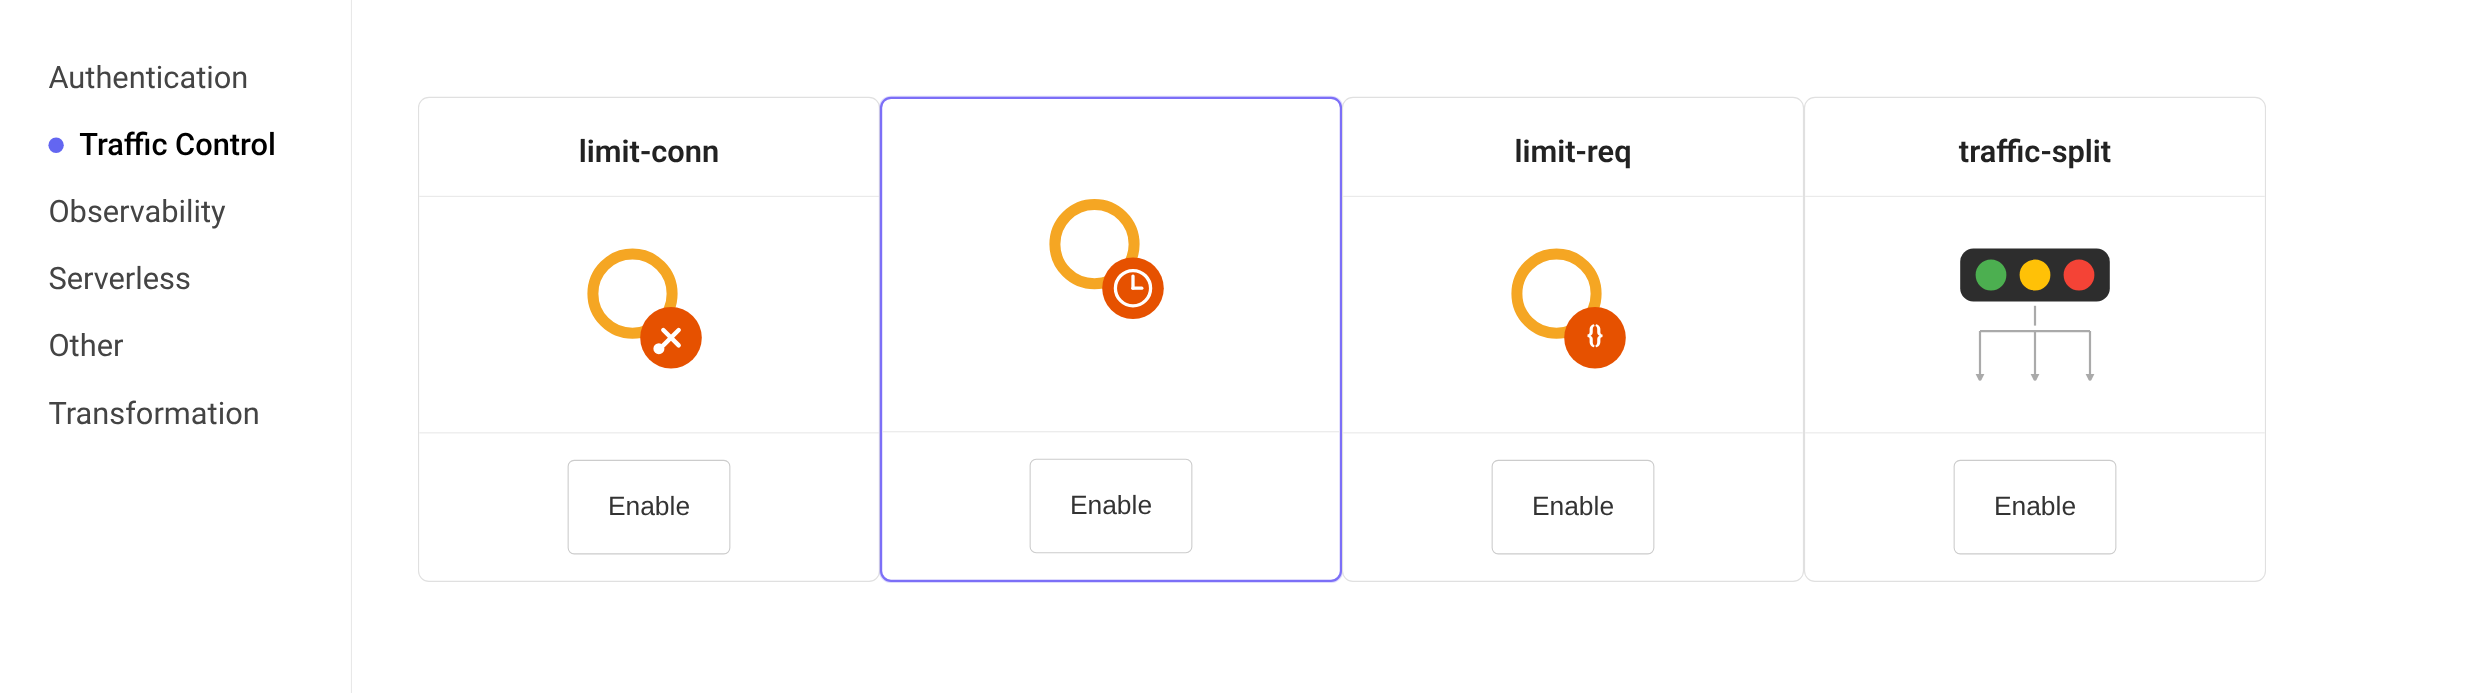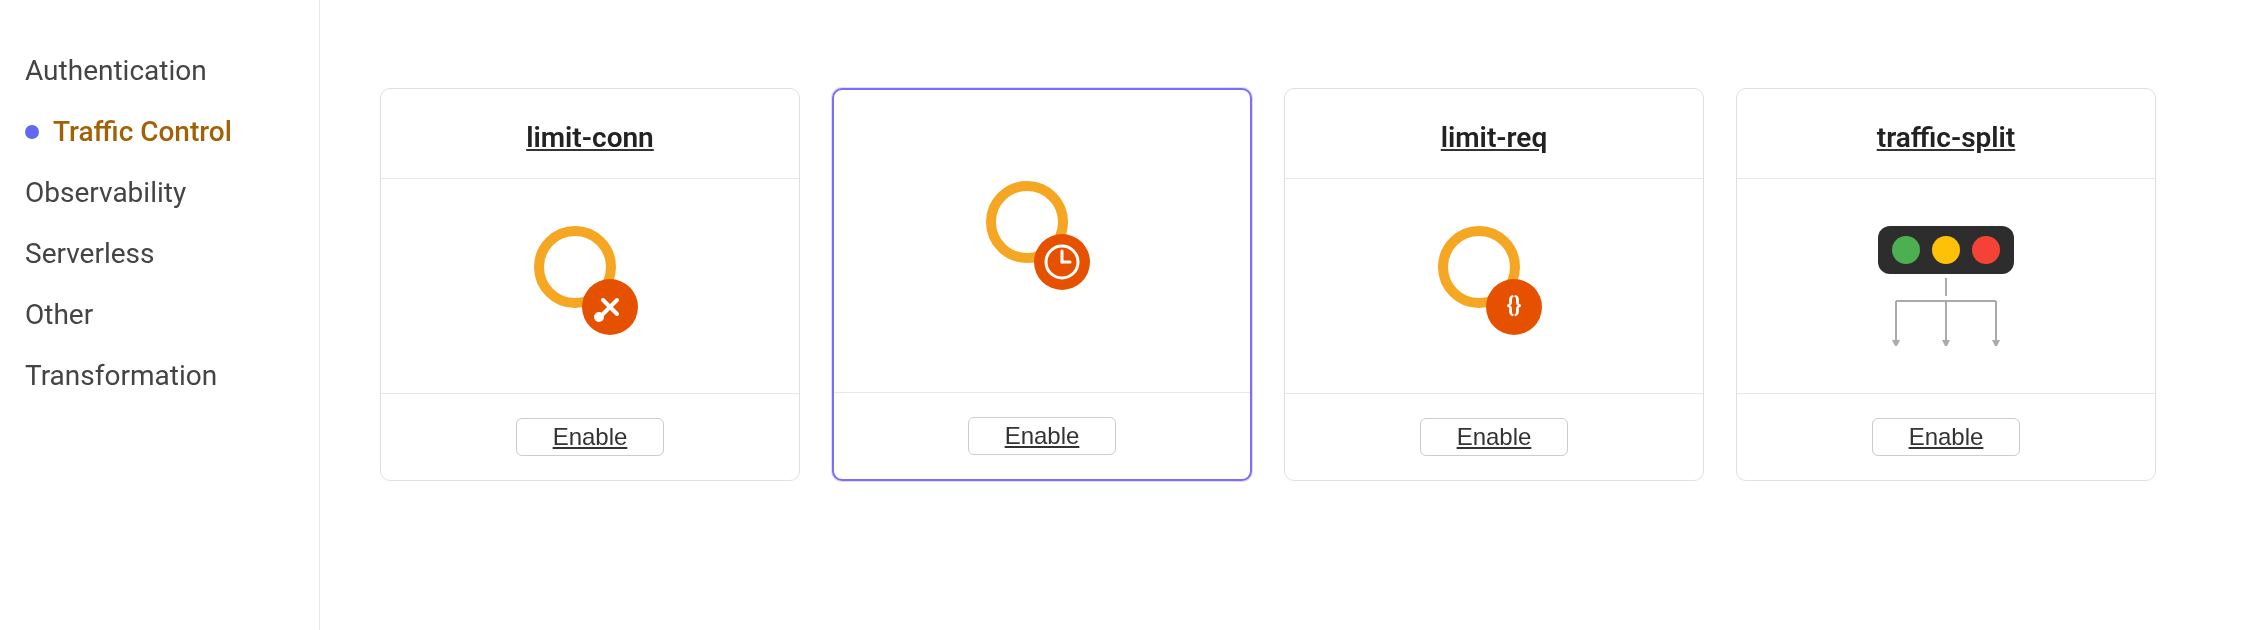--- a/index.html
+++ b/index.html
@@ -14,40 +14,40 @@
     .layout {
       display: flex;
       width: 100%;
       min-height: 630px;
     }
 
     
     .sidebar {
       width: 320px;
       min-width: 320px;
-      padding: 40px 0 40px 25px;
+      padding: 40px 0 40px 44px;
       display: flex;
       flex-direction: column;
       gap: 0;
       border-right: 1px solid #e8e8e8;
     }
 
     .sidebar-item {
       display: flex;
       align-items: center;
       padding: 14px 20px 14px 0;
       cursor: pointer;
       font-size: 28px;
       color: #444;
       gap: 14px;
       position: relative;
     }
 
     .sidebar-item.active {
-      color: #a16207;
+      color: #000000;
       font-weight: 500;
     }
 
     .sidebar-item .dot {
       width: 14px;
       height: 14px;
       border-radius: 50%;
       background: #6366f1;
       flex-shrink: 0;
     }
@@ -60,23 +60,21 @@
 
     .page-title {
       font-size: 40px;
       font-weight: 500;
       color: #222;
       margin-bottom: 40px;
     }
 
     .cards-grid {
       display: flex;
-      gap: 32px;
       flex-wrap: nowrap;
-      text-decoration: underline;
     }
 
     .card {
       width: 420px;
       min-width: 420px;
       border: 1px solid #e0e0e0;
       border-radius: 10px;
       display: flex;
       flex-direction: column;
       overflow: hidden;
@@ -112,21 +110,21 @@
       display: flex;
       justify-content: center;
     }
 
     .enable-btn {
       border: 1px solid #ccc;
       border-radius: 6px;
       background: #fff;
       color: #333;
       font-size: 24px;
-      padding: 4px 36px;
+      padding: 28px 36px;
       cursor: pointer;
     }
 
     
     .traffic-split-icon {
       display: flex;
       flex-direction: column;
       align-items: center;
       gap: 0;
     }

